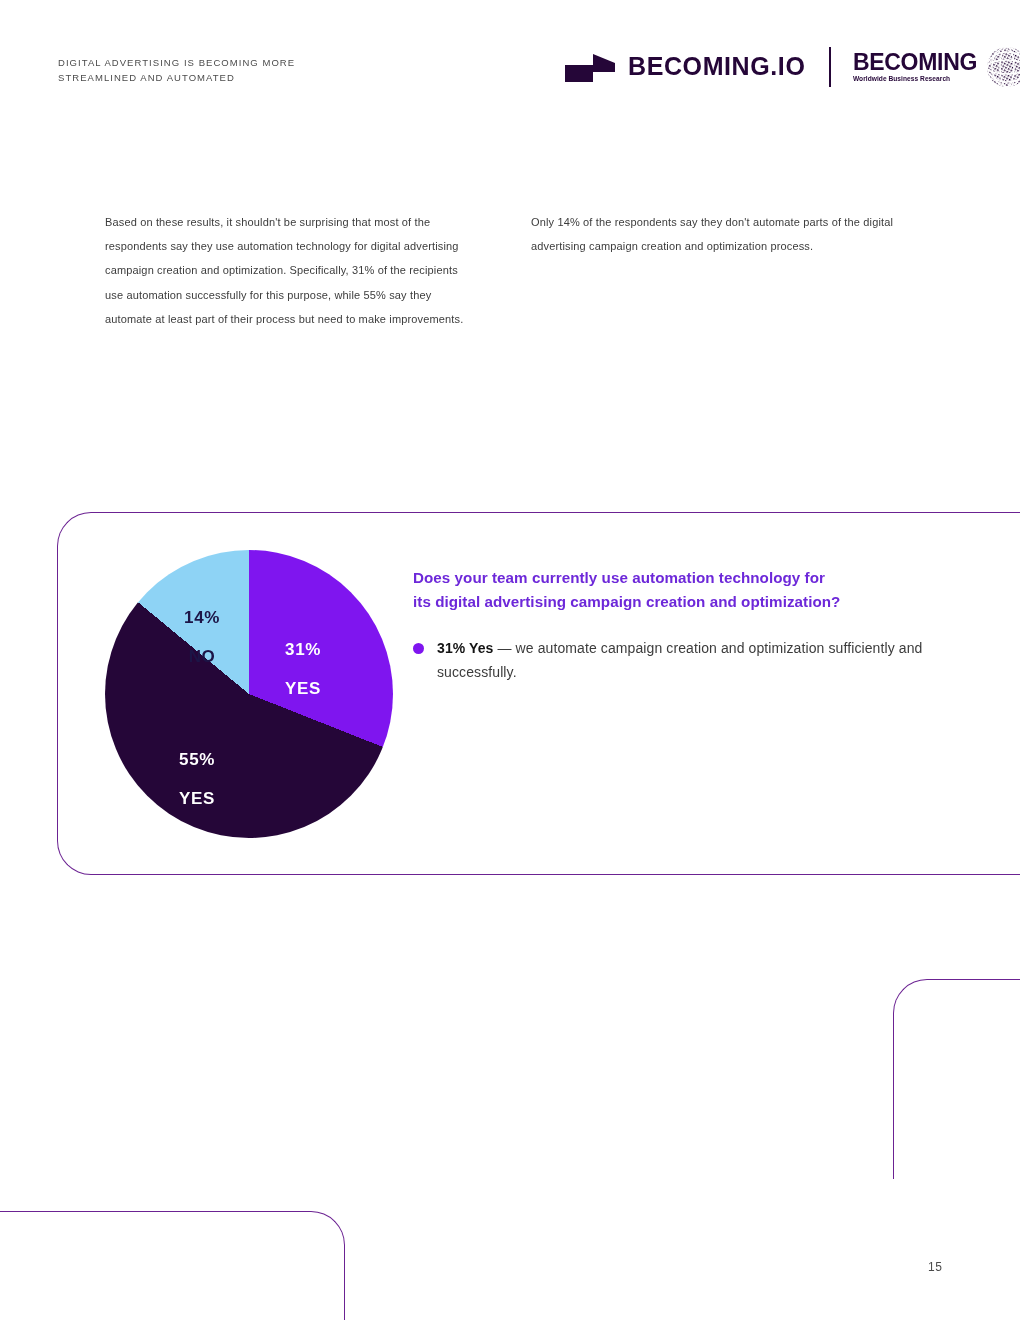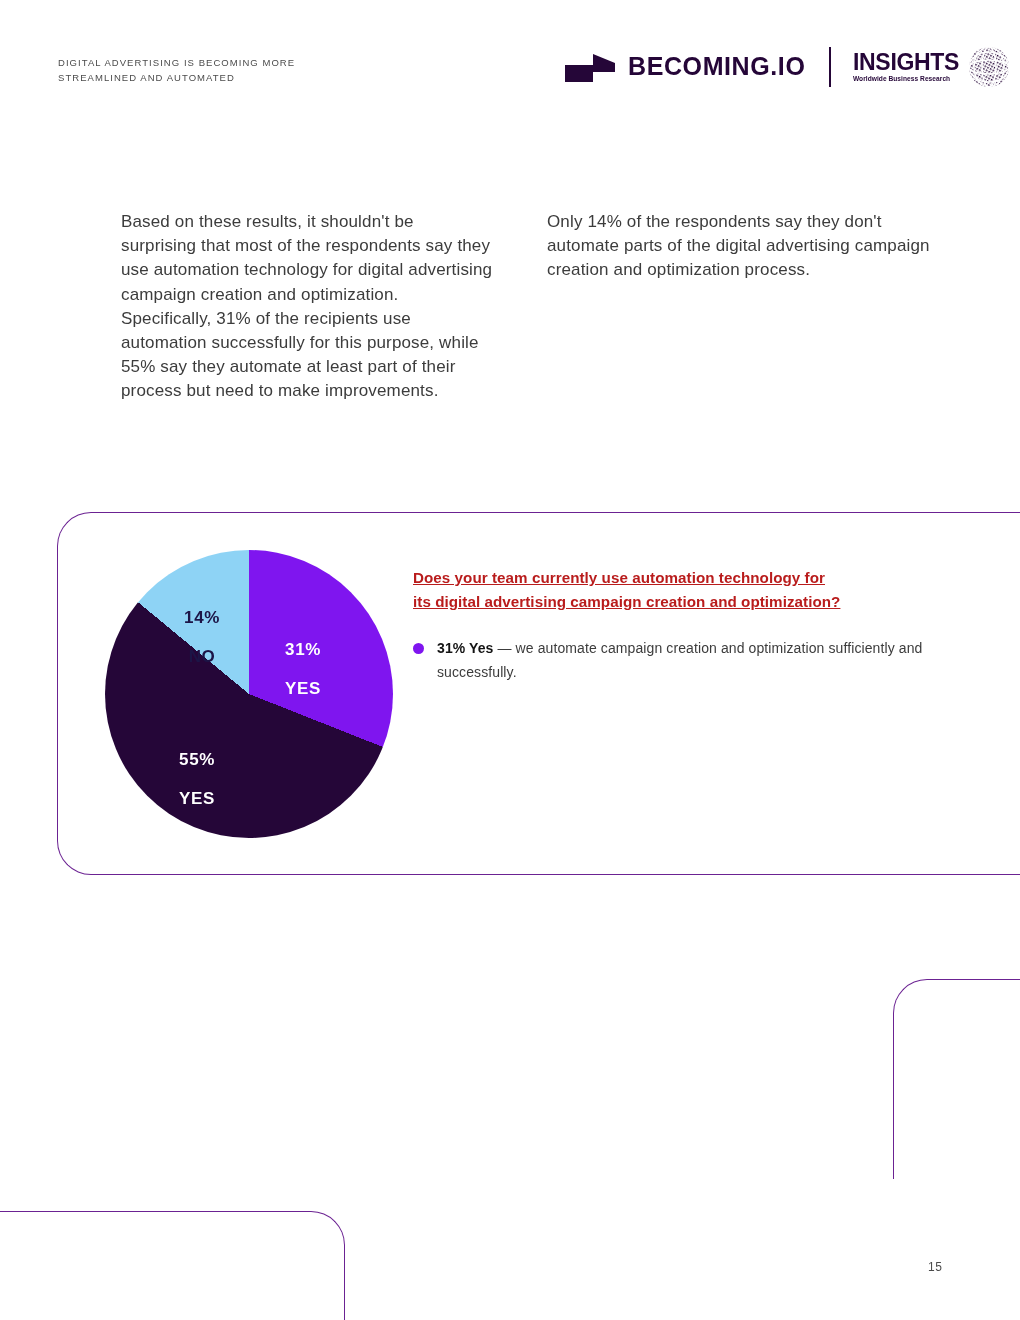--- a/index.html
+++ b/index.html
@@ -92,25 +92,24 @@
 
   
   .intro {
     position: absolute;
     top: 210px;
     left: 0;
     width: 1020px;
   }
   .col {
     position: absolute;
-    font-size: 17px;
+    font-size: 11px;
     line-height: 24.2px;
     color: #3c3c3c;
     letter-spacing: 0.15px;
-    margin-left: 16px;
   }
   .col-left  { left: 105px;  width: 372px; }
   .col-right { left: 531px;  width: 404px; }
 
   
   .chart-card {
     position: absolute;
     left: 57px;
     top: 512px;
     width: 963px;
@@ -151,25 +150,24 @@
   .chart-right {
     position: absolute;
     left: 355px;
     top: 53px;
     width: 560px;
   }
   .chart-question {
     font-size: 15.2px;
     font-weight: 700;
     line-height: 23.5px;
-    color: #b91c1c;
+    color: #6d28d9;
     letter-spacing: 0.05px;
     width: 432px;
     margin-bottom: 23px;
-    text-decoration: underline;
   }
   .legend-item {
     position: relative;
     padding-left: 24px;
     margin-bottom: 19px;
     font-size: 14px;
     line-height: 24px;
     color: #3c3c3c;
     letter-spacing: 0.1px;
     width: 520px;
@@ -234,21 +232,21 @@
       <svg viewBox="0 0 50 30" width="50" height="30" aria-hidden="true">
         <polygon points="0,13 28,13 28,2 50,11 50,20 28,20 28,30 0,30" fill="#250638"></polygon>
       </svg>
     </div>
     <div class="smartly-word">BECOMING.IO</div>
 
     <div class="logo-divider"></div>
 
     <div class="insights-block">
       <div class="insights-text">
-        <div class="insights-word">INSIGHTS</div>
+        <div class="insights-word">BECOMING</div>
         <div class="insights-tag">Worldwide Business Research</div>
       </div>
       <div class="insights-globe">
         <svg viewBox="0 0 42 42" width="42" height="42" aria-hidden="true">
           <defs>
             <clipPath id="globeClip">
                 <circle cx="21" cy="21" r="20"></circle>
               </clipPath>
             <pattern id="dots" width="3" height="3" patternUnits="userSpaceOnUse" patternTransform="rotate(28)">
               <rect x="0" y="0" width="1.6" height="1.5" fill="#250638"></rect>

